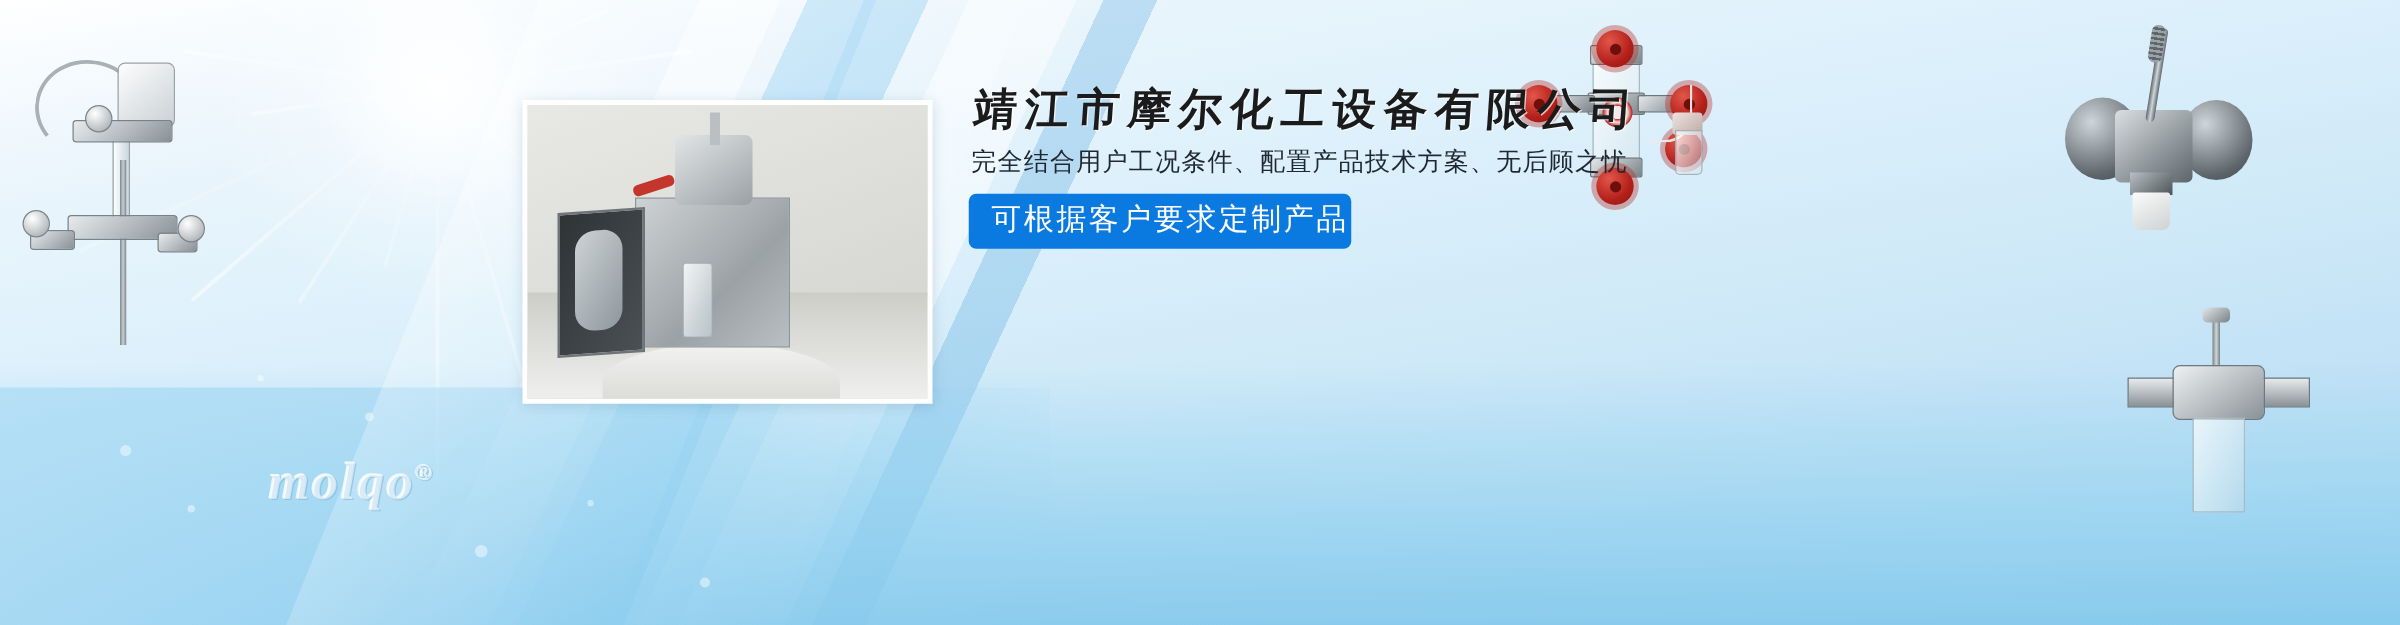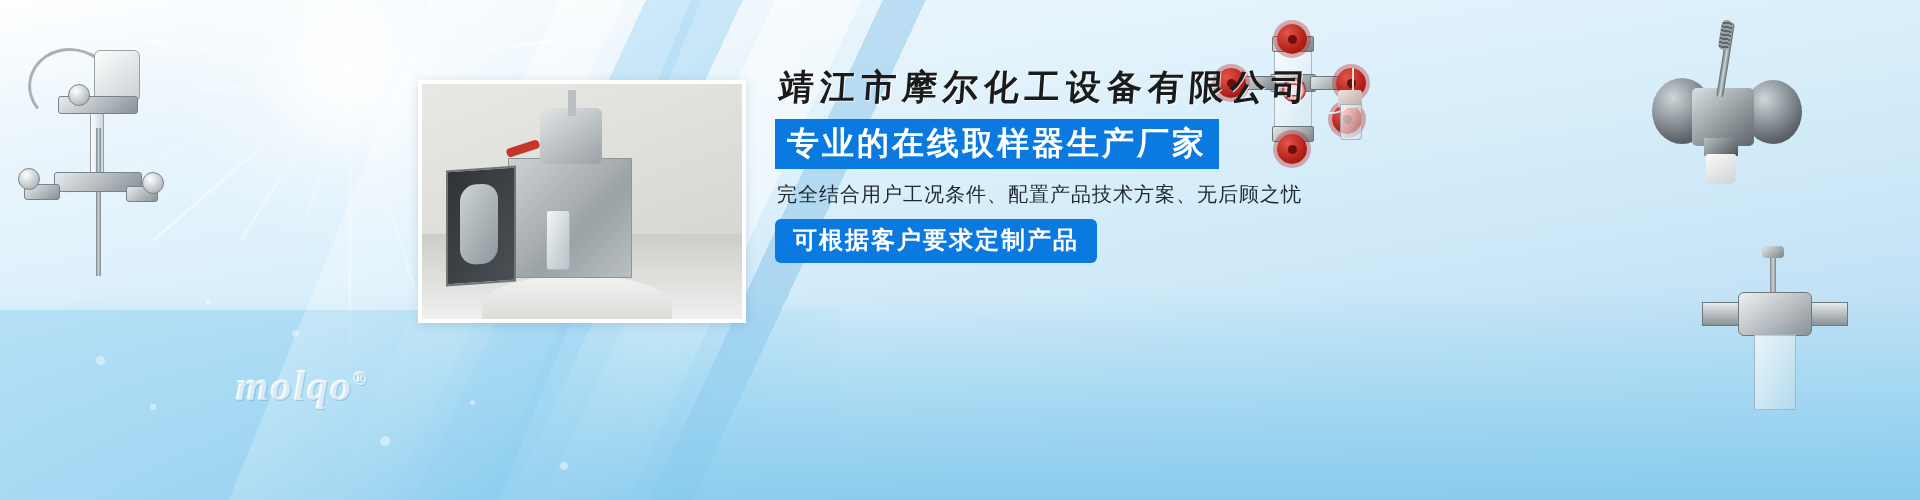--- a/index.html
+++ b/index.html
@@ -119,33 +119,33 @@
   .headline{
     display:inline-block;background:#0b7ae0;color:#fff;font-weight:bold;
     font-size:32px;letter-spacing:3px;line-height:1;padding:8px 12px 10px 12px;
     white-space:nowrap;margin-bottom:14px;
   }
   .subline{
     font-size:20px;color:#1f2730;letter-spacing:1px;line-height:1.1;
     white-space:nowrap;margin:0 0 14px 2px;font-weight:500;
   }
   .cta{
-    display:inline-block;background:#0b7ae0;color:#fff;font-weight:bold;
-    font-size:24px;letter-spacing:2px;line-height:1;padding:9px 18px 11px 18px;
+    display:inline-block;background:#0b7ae0;color:#fff;font-weight:normal;
+    font-size:24px;letter-spacing:2px;line-height:1;padding:9px 2px 11px 18px;
     border-radius:6px;white-space:nowrap;margin-bottom:12px;
   }
   .eng{
     font-family:"Liberation Serif","DejaVu Serif",serif;
     font-size:9.5px;letter-spacing:.3px;line-height:1.62;color:#4a5560;
     width:600px;margin-left:2px;
   }
 
   
   .watermark{
-    position:absolute;left:236px;top:362px;
+    position:absolute;left:215px;top:362px;
     font-family:"Liberation Serif","DejaVu Serif",serif;
     font-weight:bold;font-style:italic;font-size:42px;letter-spacing:2px;
     color:rgba(255,255,255,.55);
     text-shadow:1px 1px 0 rgba(120,180,215,.55), -1px -1px 0 rgba(255,255,255,.8);
   }
   .watermark sup{font-size:18px;font-style:normal;vertical-align:super;}
 </style>
 </head>
 <body>
 
@@ -252,21 +252,20 @@
     <div class="bv-stem"></div>
     <div class="bv-knob"></div>
     <div class="bv-arm" style="left:2px;"></div>
     <div class="bv-arm" style="left:106px;"></div>
     <div class="bv-body"></div>
     <div class="bv-glass"></div>
   </div>
 
   <div class="copy">
     <div class="company">靖江市摩尔化工设备有限公司</div>
-    <div><span class="headline">专业的在线取样器生产厂家</span></div>
     <div class="subline">完全结合用户工况条件、配置产品技术方案、无后顾之忧</div>
     <div><span class="cta">可根据客户要求定制产品</span></div>
   </div>
 
   <div class="watermark">
     <span>molqo</span><sup>®</sup>
   </div>
 
 </div>
 

